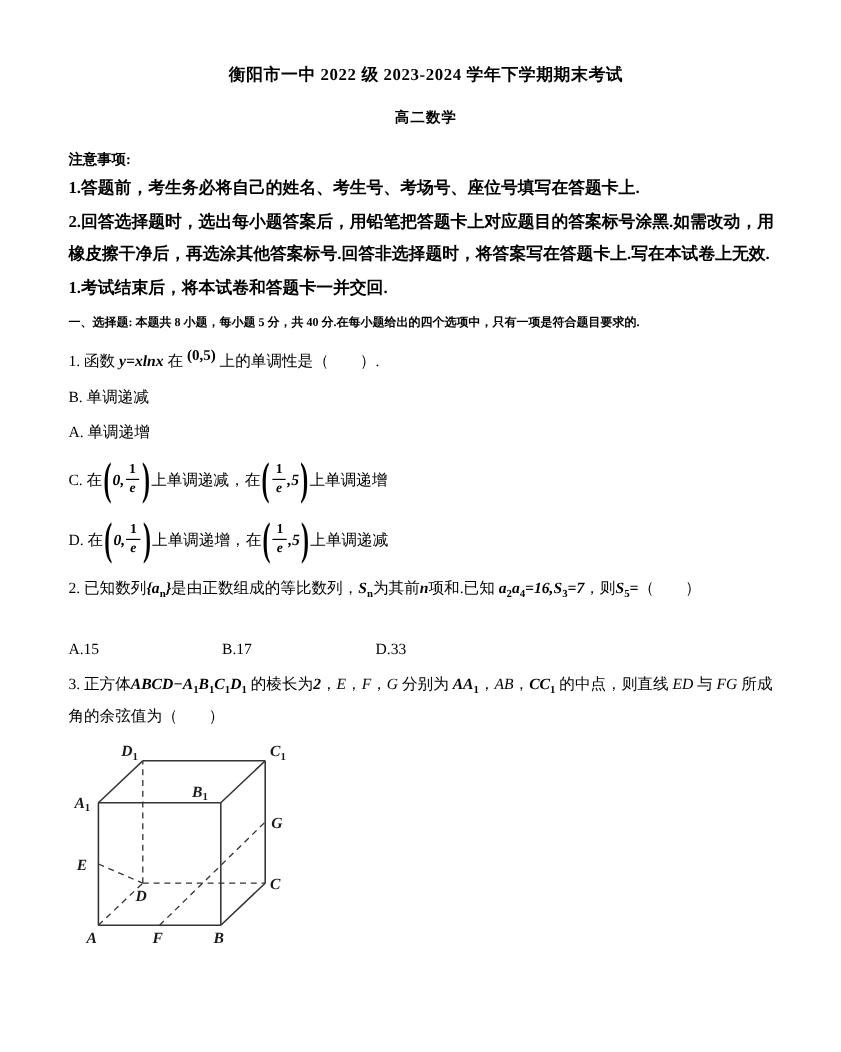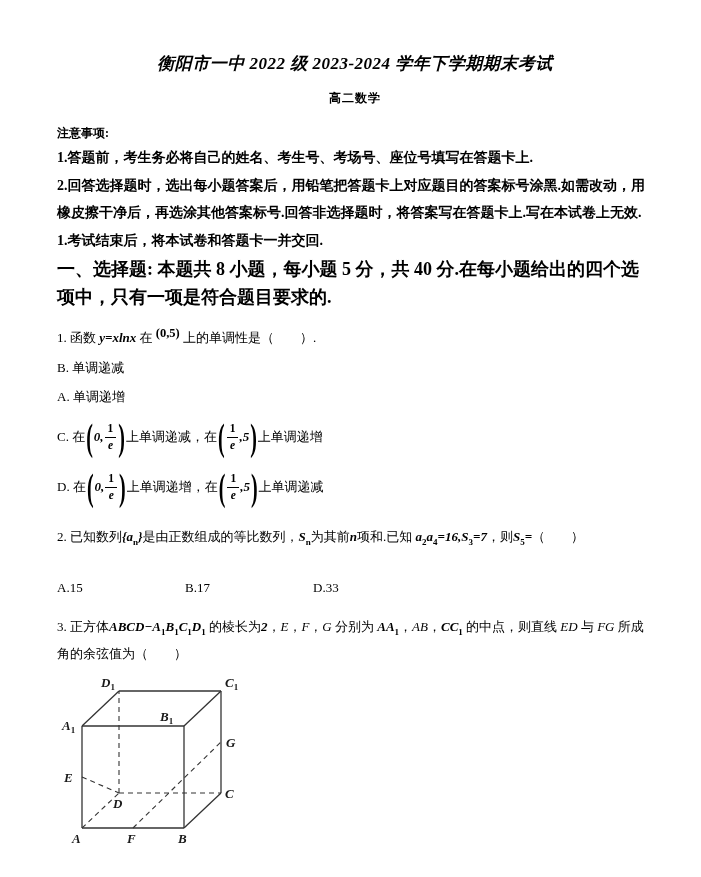--- a/index.html
+++ b/index.html
@@ -1,28 +1,28 @@
 <!DOCTYPE html>
 <html><head>
 <meta charset="utf-8">
 <style>
   html,body{margin:0;padding:0;background:#ffffff;}
   body{width:701px;height:877px;overflow:hidden;color:#000;
        font-family:"Liberation Serif", serif;}
   .page{width:701px;height:877px;box-sizing:border-box;padding:52px 48px 0 57px;}
 
-  .title{font-size:17px;font-weight:bold;text-align:center;margin:0;line-height:24px;letter-spacing:.5px;font-style:italic;}
+  .title{font-size:14px;font-weight:bold;text-align:center;margin:0;line-height:24px;letter-spacing:.5px;}
   .subtitle{font-size:12px;font-weight:bold;text-align:center;margin:11px 0 0;line-height:22px;letter-spacing:1px;}
 
   .notice-head{font-size:12px;font-weight:bold;margin:13px 0 0;line-height:22px;}
   .notice{font-size:14px;font-weight:bold;margin:0;line-height:27.5px;}
 
-  .section-head{font-size:18px;font-weight:bold;margin:2px 0 0;line-height:27.5px;}
+  .section-head{font-size:10px;font-weight:bold;margin:2px 0 0;line-height:27.5px;}
 
-  .qstem{font-size:13px;font-weight:normal;margin:13px 0 0;line-height:27px;}
+  .qstem{font-size:13px;font-weight:normal;margin:3px 0 0;line-height:27px;}
   .optline{font-size:13px;margin:2px 0 0;line-height:27px;}
   .optfrac{font-size:13px;margin:4px 0 0;min-height:46px;display:flex;align-items:center;flex-wrap:nowrap;}
 
   .t{font-family:"Liberation Serif", serif;}
   .mi{font-family:"Liberation Serif", serif;font-style:italic;}
   .mb{font-family:"Liberation Serif", serif;font-style:italic;font-weight:bold;}
   .mi sub,.mb sub{font-size:9px;font-style:normal;line-height:0;}
   .supr{font-family:"Liberation Serif", serif;font-weight:bold;position:relative;top:-5px;font-size:12.5px;}
 
   .frac{display:inline-block;vertical-align:middle;text-align:center;line-height:1;margin:0 1px;}

